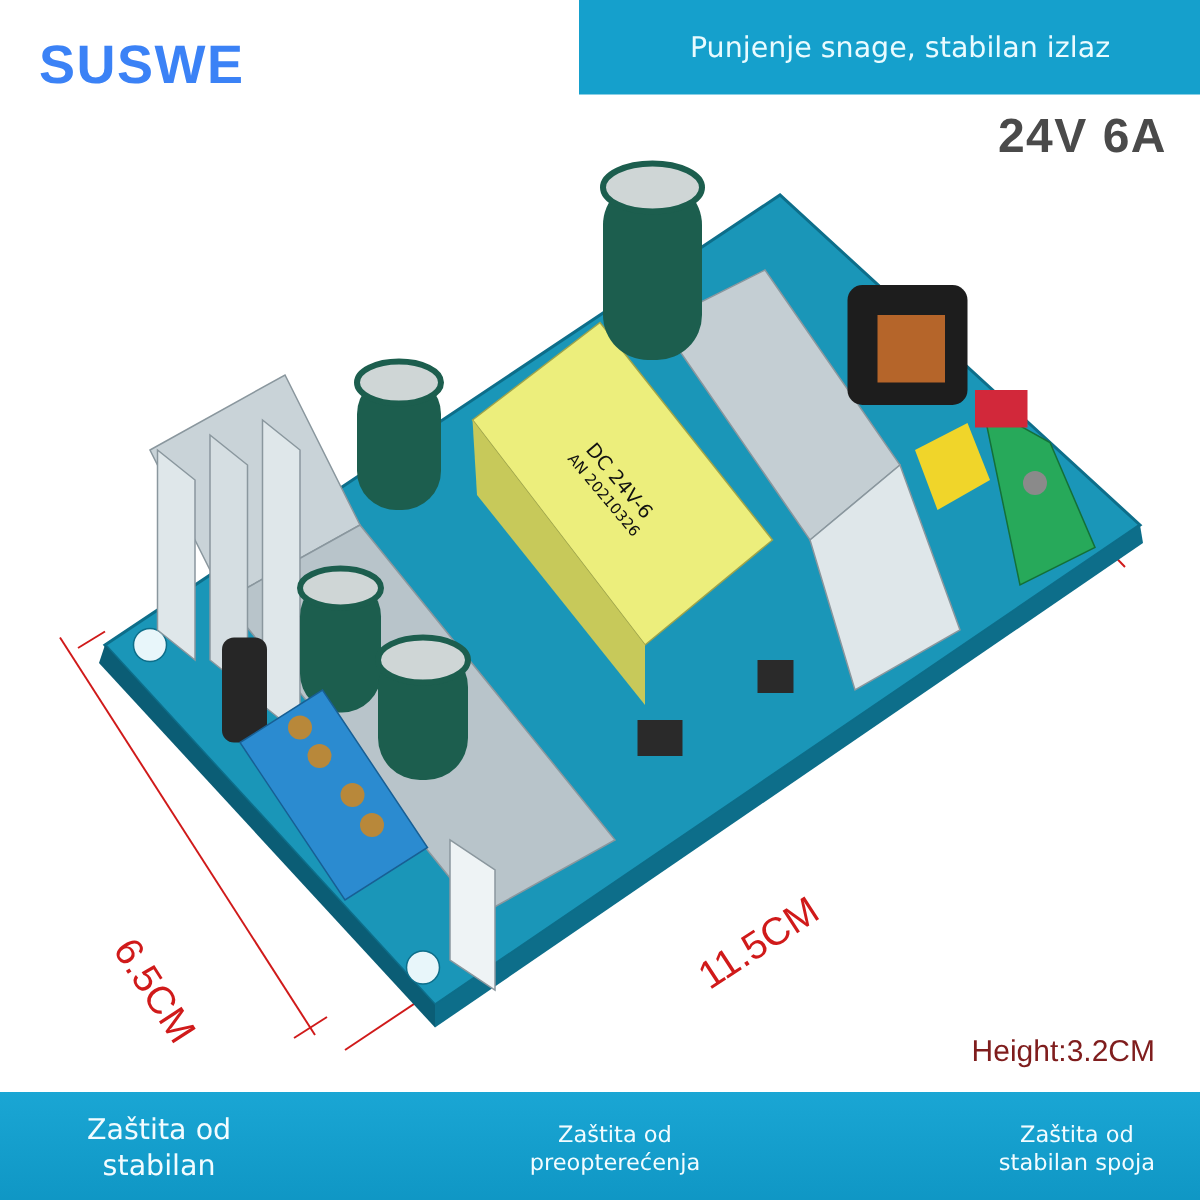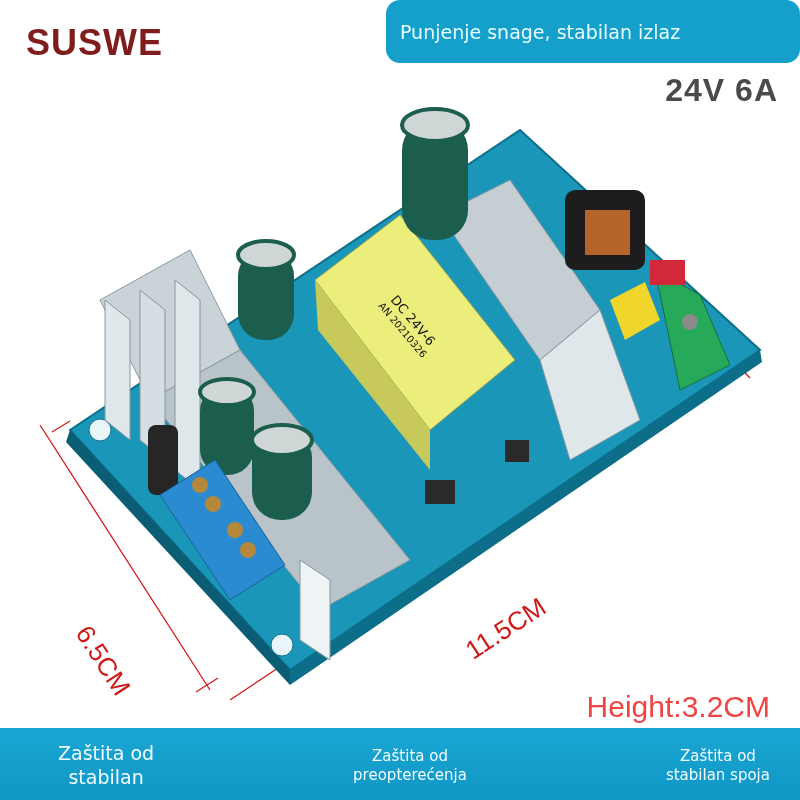--- a/index.html
+++ b/index.html
@@ -2,26 +2,26 @@
 <html><head>
 <meta charset="utf-8">
 <style>
   * { margin: 0; padding: 0; box-sizing: border-box; }
   html, body { width: 800px; height: 800px; background: #ffffff; overflow: hidden; }
   body { position: relative; font-family: "DejaVu Sans", sans-serif; }
 
   .brand {
     position: absolute; left: 26px; top: 22px;
     font-family: "Liberation Sans", sans-serif; font-weight: bold;
-    font-size: 36px; letter-spacing: 1px; color: #7f1d1d;
+    font-size: 36px; letter-spacing: 1px; color: #3b82f6;
   }
   .top-banner {
     position: absolute; left: 386px; top: 0; width: 414px; height: 63px;
     background: #15a0cc;
-    display: flex; align-items: center;  border-radius: 14px;
+    display: flex; align-items: center; justify-content: center;
   }
   .top-banner span {
     color: #e9fbff; font-size: 19px; font-family: "DejaVu Sans", sans-serif;
     padding-left: 14px;
   }
   .spec {
     position: absolute; right: 22px; top: 72px;
     font-family: "Liberation Sans", sans-serif; font-weight: bold;
     font-size: 32px; color: #4a4a4a; letter-spacing: 1px;
   }
@@ -30,21 +30,21 @@
 
   .dim-label {
     position: absolute; color: #d01a1a;
     font-family: "Liberation Sans", sans-serif; font-size: 26px;
   }
   .dim-w { left: 95px; top: 560px; transform: rotate(57deg); transform-origin: left top; }
   .dim-l { left: 460px; top: 580px; transform: rotate(-33deg); transform-origin: left top; }
 
   .height-label {
     position: absolute; right: 30px; top: 690px;
-    color: #ef4444; font-family: "Liberation Sans", sans-serif; font-size: 30px;
+    color: #7f1d1d; font-family: "Liberation Sans", sans-serif; font-size: 20px;
   }
 
   .bottom-banner {
     position: absolute; left: 0; top: 728px; width: 800px; height: 76px;
     background: linear-gradient(#1aa6d4, #0f96c4);
     display: flex; align-items: center; justify-content: space-between;
     padding: 0 30px 0 58px;
   }
   .feature { color: #f2fcff; text-align: center; line-height: 1.25; }
   .feature.big { font-size: 19px; }

